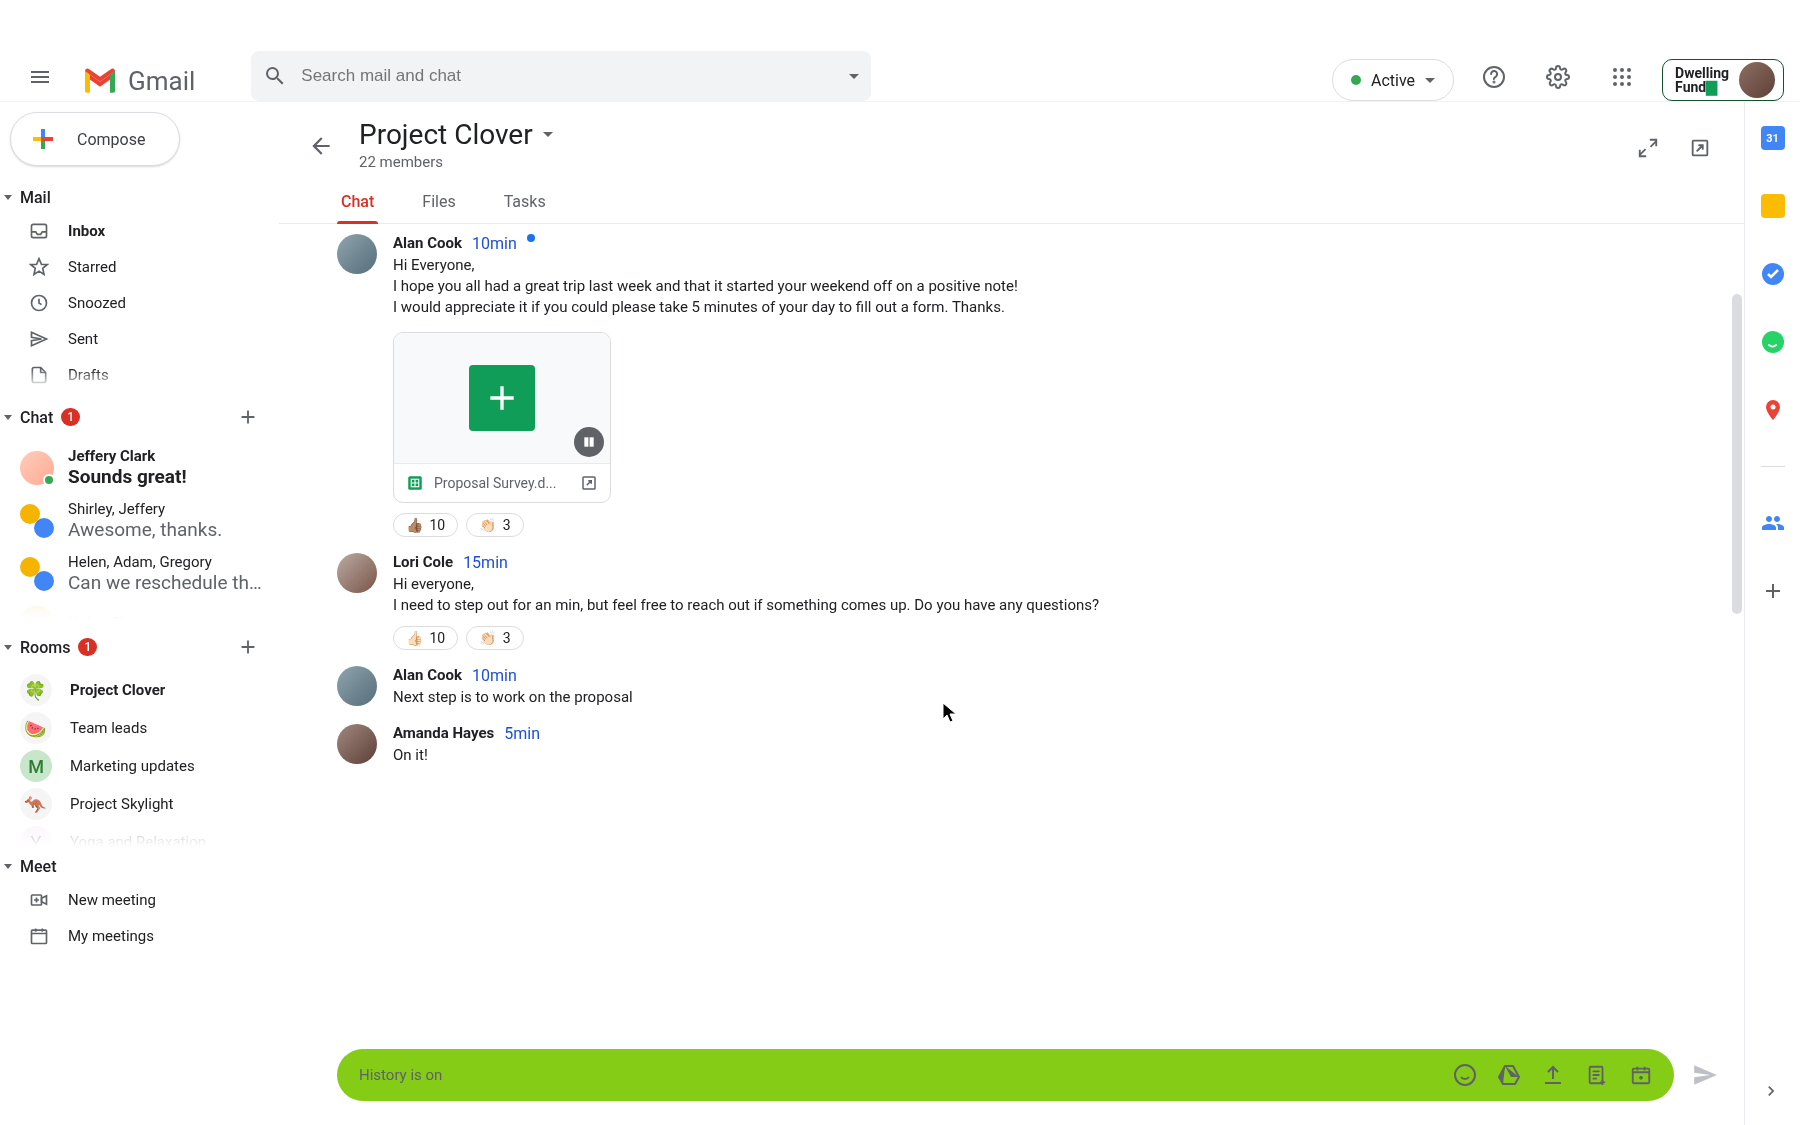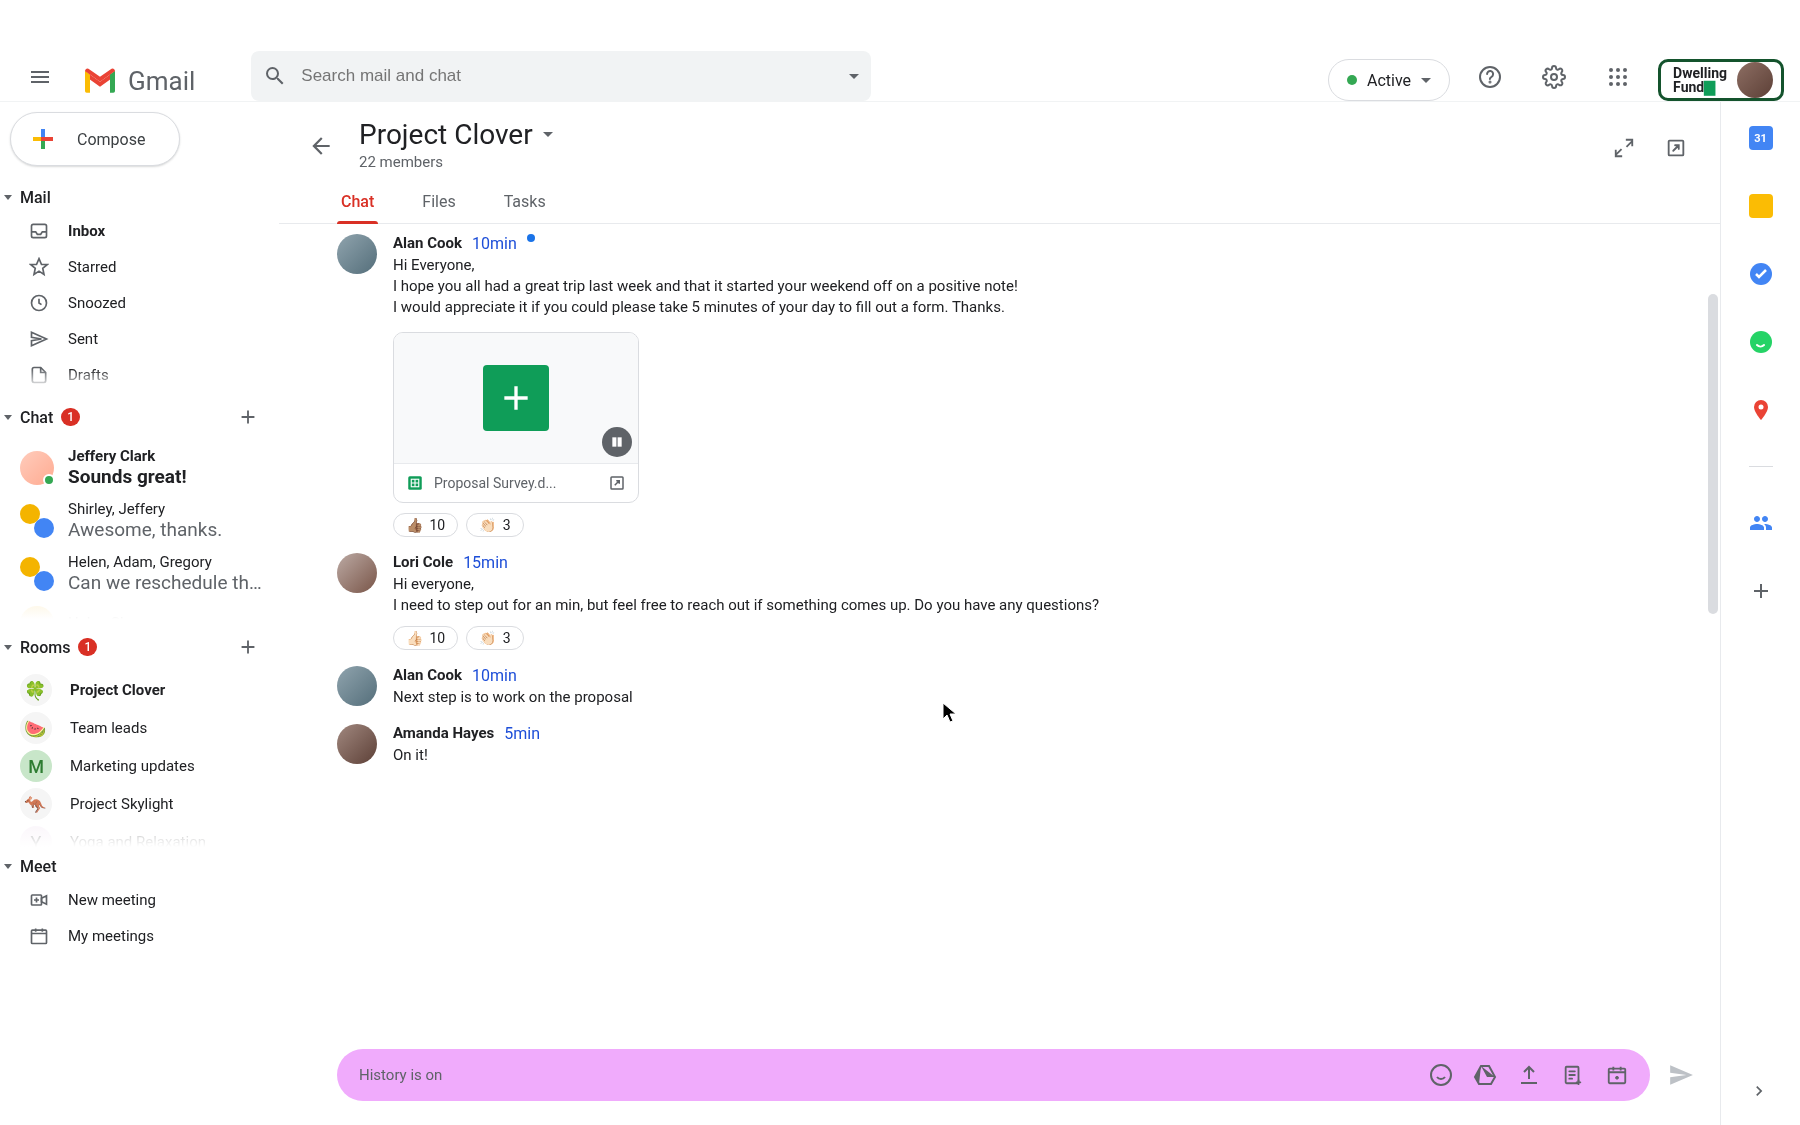--- a/index.html
+++ b/index.html
@@ -10,21 +10,21 @@
 .gmail-logo { display: flex; align-items: center; gap: 8px; padding-right: 40px; }
 .gmail-logo-icon { width: 40px; height: 40px; }
 .gmail-text { font-size: 26px; color: #5f6368; }
 .search-box { display: flex; align-items: center; background: #f1f3f4; border-radius: 8px; height: 50px; padding: 0 12px; width: 620px; gap: 14px; }
 .search-box input { border: none; background: transparent; font-size: 17px; outline: none; flex: 1; color: #5f6368; }
 .caret { width: 0; height: 0; border-left: 5px solid transparent; border-right: 5px solid transparent; border-top: 5px solid #5f6368; }
 .spacer { flex: 1; }
 .active-pill { display: flex; align-items: center; gap: 10px; border: 1px solid #dadce0; border-radius: 22px; height: 42px; padding: 16px 18px; cursor: pointer; }
 .dot-green { width: 10px; height: 10px; border-radius: 50%; background: #34a853; }
 .icon-btn { width: 48px; height: 48px; display: flex; align-items: center; justify-content: center; cursor: pointer; border-radius: 50%; color: #5f6368; }
-.workspace-badge { display: flex; align-items: center; gap: 10px; border: 3px solid #14532d; border-radius: 10px; height: 42px; padding: 0 8px 0 12px; }
+.workspace-badge { display: flex; align-items: center; gap: 10px; border: 1px solid #14532d; border-radius: 10px; height: 42px; padding: 0 8px 0 12px; }
 .workspace-label { font-size: 14px; font-weight: 700; line-height: 1.0; }
 .avatar { width: 36px; height: 36px; border-radius: 50%; background: #f4cccc; }
 
 .body { display: flex; flex: 1; overflow: hidden; }
 .sidebar { width: 278px; display: flex; flex-direction: column; padding-top: 10px; }
 .compose-btn { display: flex; align-items: center; gap: 16px; background: #fff; border: 1px solid #dadce0; border-radius: 30px; height: 54px; padding: 0 24px 0 14px; margin: 0 0 16px 10px; width: 170px; box-shadow: 0 1px 2px rgba(60,64,67,.2); cursor: pointer; font-size: 16px; color: #3c4043; }
 .section-header { display: flex; align-items: center; gap: 8px; padding: 6px 12px 6px 0; font-size: 16px; font-weight: 500; }
 .section-header .caret-s { width: 0; height: 0; border-left: 4px solid transparent; border-right: 4px solid transparent; border-top: 5px solid #5f6368; margin-left: 4px; }
 .badge { background: #d93025; color: #fff; font-size: 12px; border-radius: 9px; padding: 0 6px; height: 18px; display: inline-flex; align-items: center; }
 .add-btn { margin-left: auto; width: 36px; height: 36px; display: flex; align-items: center; justify-content: center; color: #5f6368; cursor: pointer; }
@@ -60,36 +60,36 @@
 
 .messages { flex: 1; overflow-y: auto; padding: 10px 20px 10px 58px; position: relative; }
 .msg { display: flex; gap: 16px; margin-bottom: 16px; }
 .msg-avatar { width: 40px; height: 40px; border-radius: 50%; background: #ccc; flex-shrink: 0; }
 .msg-body { flex: 1; }
 .msg-head { display: flex; align-items: flex-start; gap: 10px; }
 .msg-name { font-weight: 700; font-size: 15px; }
 .msg-time { font-size: 16px; color: #1d4ed8; }
 .unread-dot { width: 8px; height: 8px; border-radius: 50%; background: #1a73e8; }
 .msg-text { font-size: 15px; line-height: 1.4; margin-top: 2px; }
-.attachment { width: 246px; border: 1px solid #dadce0; border-radius: 10px; margin-top: 14px; overflow: hidden; position: relative; }
+.attachment { width: 218px; border: 1px solid #dadce0; border-radius: 10px; margin-top: 14px; overflow: hidden; position: relative; }
 .attach-preview { height: 130px; background: #f8f9fa; display: flex; align-items: center; justify-content: center; position: relative; }
 .sheets-icon-lg { width: 66px; height: 66px; background: #0f9d58; border-radius: 4px; display: flex; align-items: center; justify-content: center; }
 .corner-icon { position: absolute; bottom: 6px; right: 6px; width: 30px; height: 30px; border-radius: 50%; background: #5f6368; display: flex; align-items: center; justify-content: center; }
 .attach-footer { display: flex; align-items: center; gap: 10px; padding: 10px 12px; font-size: 14px; color: #5f6368; border-top: 1px solid #e8eaed; }
 .attach-name { flex: 1; white-space: nowrap; overflow: hidden; text-overflow: ellipsis; }
 .reactions { display: flex; gap: 8px; margin-top: 10px; }
 .reaction-pill { display: flex; align-items: center; gap: 6px; border: 1px solid #dadce0; border-radius: 14px; padding: 3px 12px; font-size: 14px; cursor: pointer; }
 
 .composer-row { display: flex; align-items: center; gap: 12px; padding: 16px 20px 24px 58px; }
-.composer { flex: 1; background: #f0abfc; border-radius: 28px; height: 52px; display: flex; align-items: center; padding: 0 14px 0 22px; gap: 6px; }
+.composer { flex: 1; background: #84cc16; border-radius: 28px; height: 52px; display: flex; align-items: center; padding: 0 14px 0 22px; gap: 6px; }
 .composer-text { color: #5f6368; font-size: 15px; flex: 1; }
 .composer-icon { width: 38px; height: 38px; display: flex; align-items: center; justify-content: center; color: #5f6368; cursor: pointer; }
 .send-btn { color: #bdc1c6; }
 
-.side-rail { width: 80px; border-left: 1px solid #e8eaed; display: flex; flex-direction: column; align-items: center; padding-top: 24px; gap: 44px; }
+.side-rail { width: 56px; border-left: 1px solid #e8eaed; display: flex; flex-direction: column; align-items: center; padding-top: 24px; gap: 44px; }
 .rail-icon { width: 24px; height: 24px; cursor: pointer; }
 .rail-div { width: 24px; height: 1px; background: #dadce0; }
 .rail-expand { margin-top: auto; margin-bottom: 20px; }
 
 .vscroll { position: absolute; right: 2px; top: 70px; width: 10px; height: 320px; background: #dadce0; border-radius: 5px; }
 
 .cursor { position: absolute; pointer-events: none; }
 
 .plus-svg { width: 36px; height: 36px; }
 

